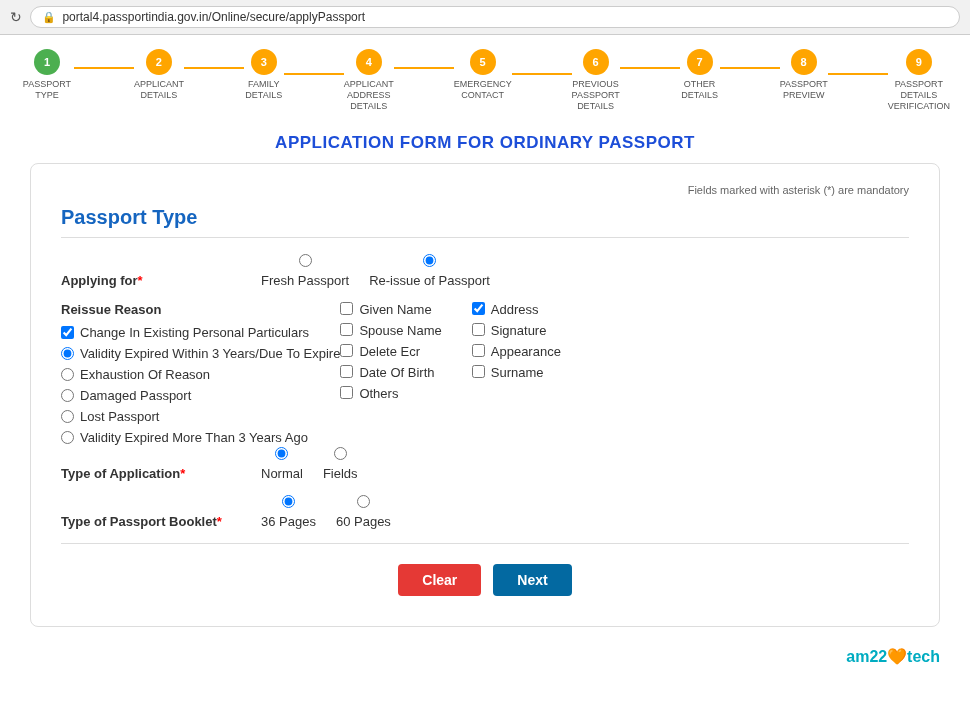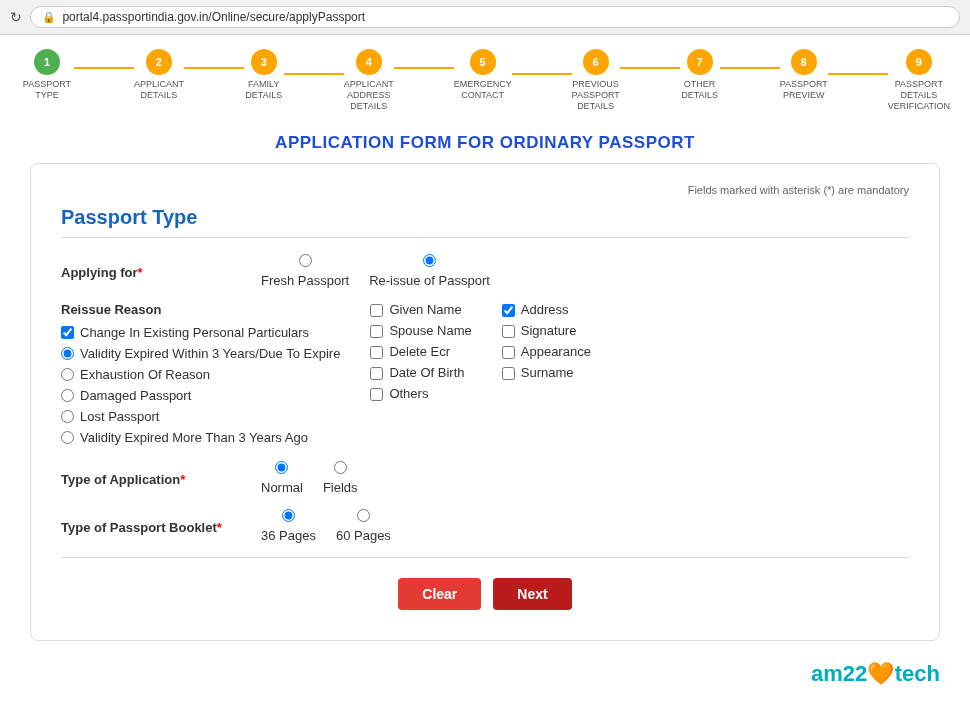--- a/index.html
+++ b/index.html
@@ -113,88 +113,87 @@
     }
     .section-divider {
       border: none;
       border-top: 1px solid #ddd;
       margin: 8px 0 16px;
     }
 
     
     .form-row {
       display: flex;
-      align-items: center;
+      align-items: flex-end;
       margin-bottom: 14px;
     }
     .form-label {
       font-weight: bold;
       font-size: 13px;
       min-width: 200px;
       padding-top: 2px;
     }
     .form-label .required { color: red; }
     .form-controls { display: flex; align-items: center; gap: 20px; flex-wrap: wrap; }
 
     
     .radio-group, .checkbox-group { display: flex; align-items: center; gap: 6px; flex-direction: column; }
     .radio-group label, .checkbox-group label { font-size: 13px; cursor: pointer; }
     input[type="radio"], input[type="checkbox"] { cursor: pointer; }
 
     
     .reissue-section {
       display: flex;
-      gap: 30px;
-      margin-bottom: 16px;
+      margin-bottom: 2px;
     }
     .reissue-left { min-width: 200px; }
     .reissue-right { flex: 1; }
     .reissue-heading { font-weight: bold; font-size: 13px; margin-bottom: 8px; }
     .reissue-options { display: flex; flex-direction: column; gap: 6px; }
     .reissue-option { display: flex; gap: 6px; font-size: 13px; }
 
     
     .specify-columns { display: flex; gap: 30px; }
     .specify-col { display: flex; flex-direction: column; gap: 6px; }
-    .specify-item { display: flex; align-items: flex-end; gap: 6px; font-size: 13px; }
+    .specify-item { display: flex; align-items: flex-start; gap: 6px; font-size: 13px; }
 
     
     .button-row {
       display: flex;
       justify-content: center;
       gap: 12px;
       margin-top: 20px;
     }
     .btn-clear {
       background: #e53935;
       color: white;
       border: none;
       padding: 8px 24px;
       border-radius: 4px;
       font-size: 14px;
       cursor: pointer;
       font-weight: bold;
     }
     .btn-next {
-      background: #b91c1c;
+      background: #0369a1;
       color: white;
       border: none;
       padding: 8px 24px;
       border-radius: 4px;
       font-size: 14px;
       cursor: pointer;
       font-weight: bold;
     }
     .form-card-wrapper { position: relative; }
 
     
     .branding {
       text-align: right;
       padding: 0 30px 10px;
-      font-size: 22px;
+      font-size: 16px;
       font-weight: bold;
     }
     .brand-am { color: #00acc1; }
     .brand-heart { color: #e53935; }
     .brand-tech { color: #00acc1; }
   </style>
 </head>
 <body>
 
 <div class="browser-bar">

